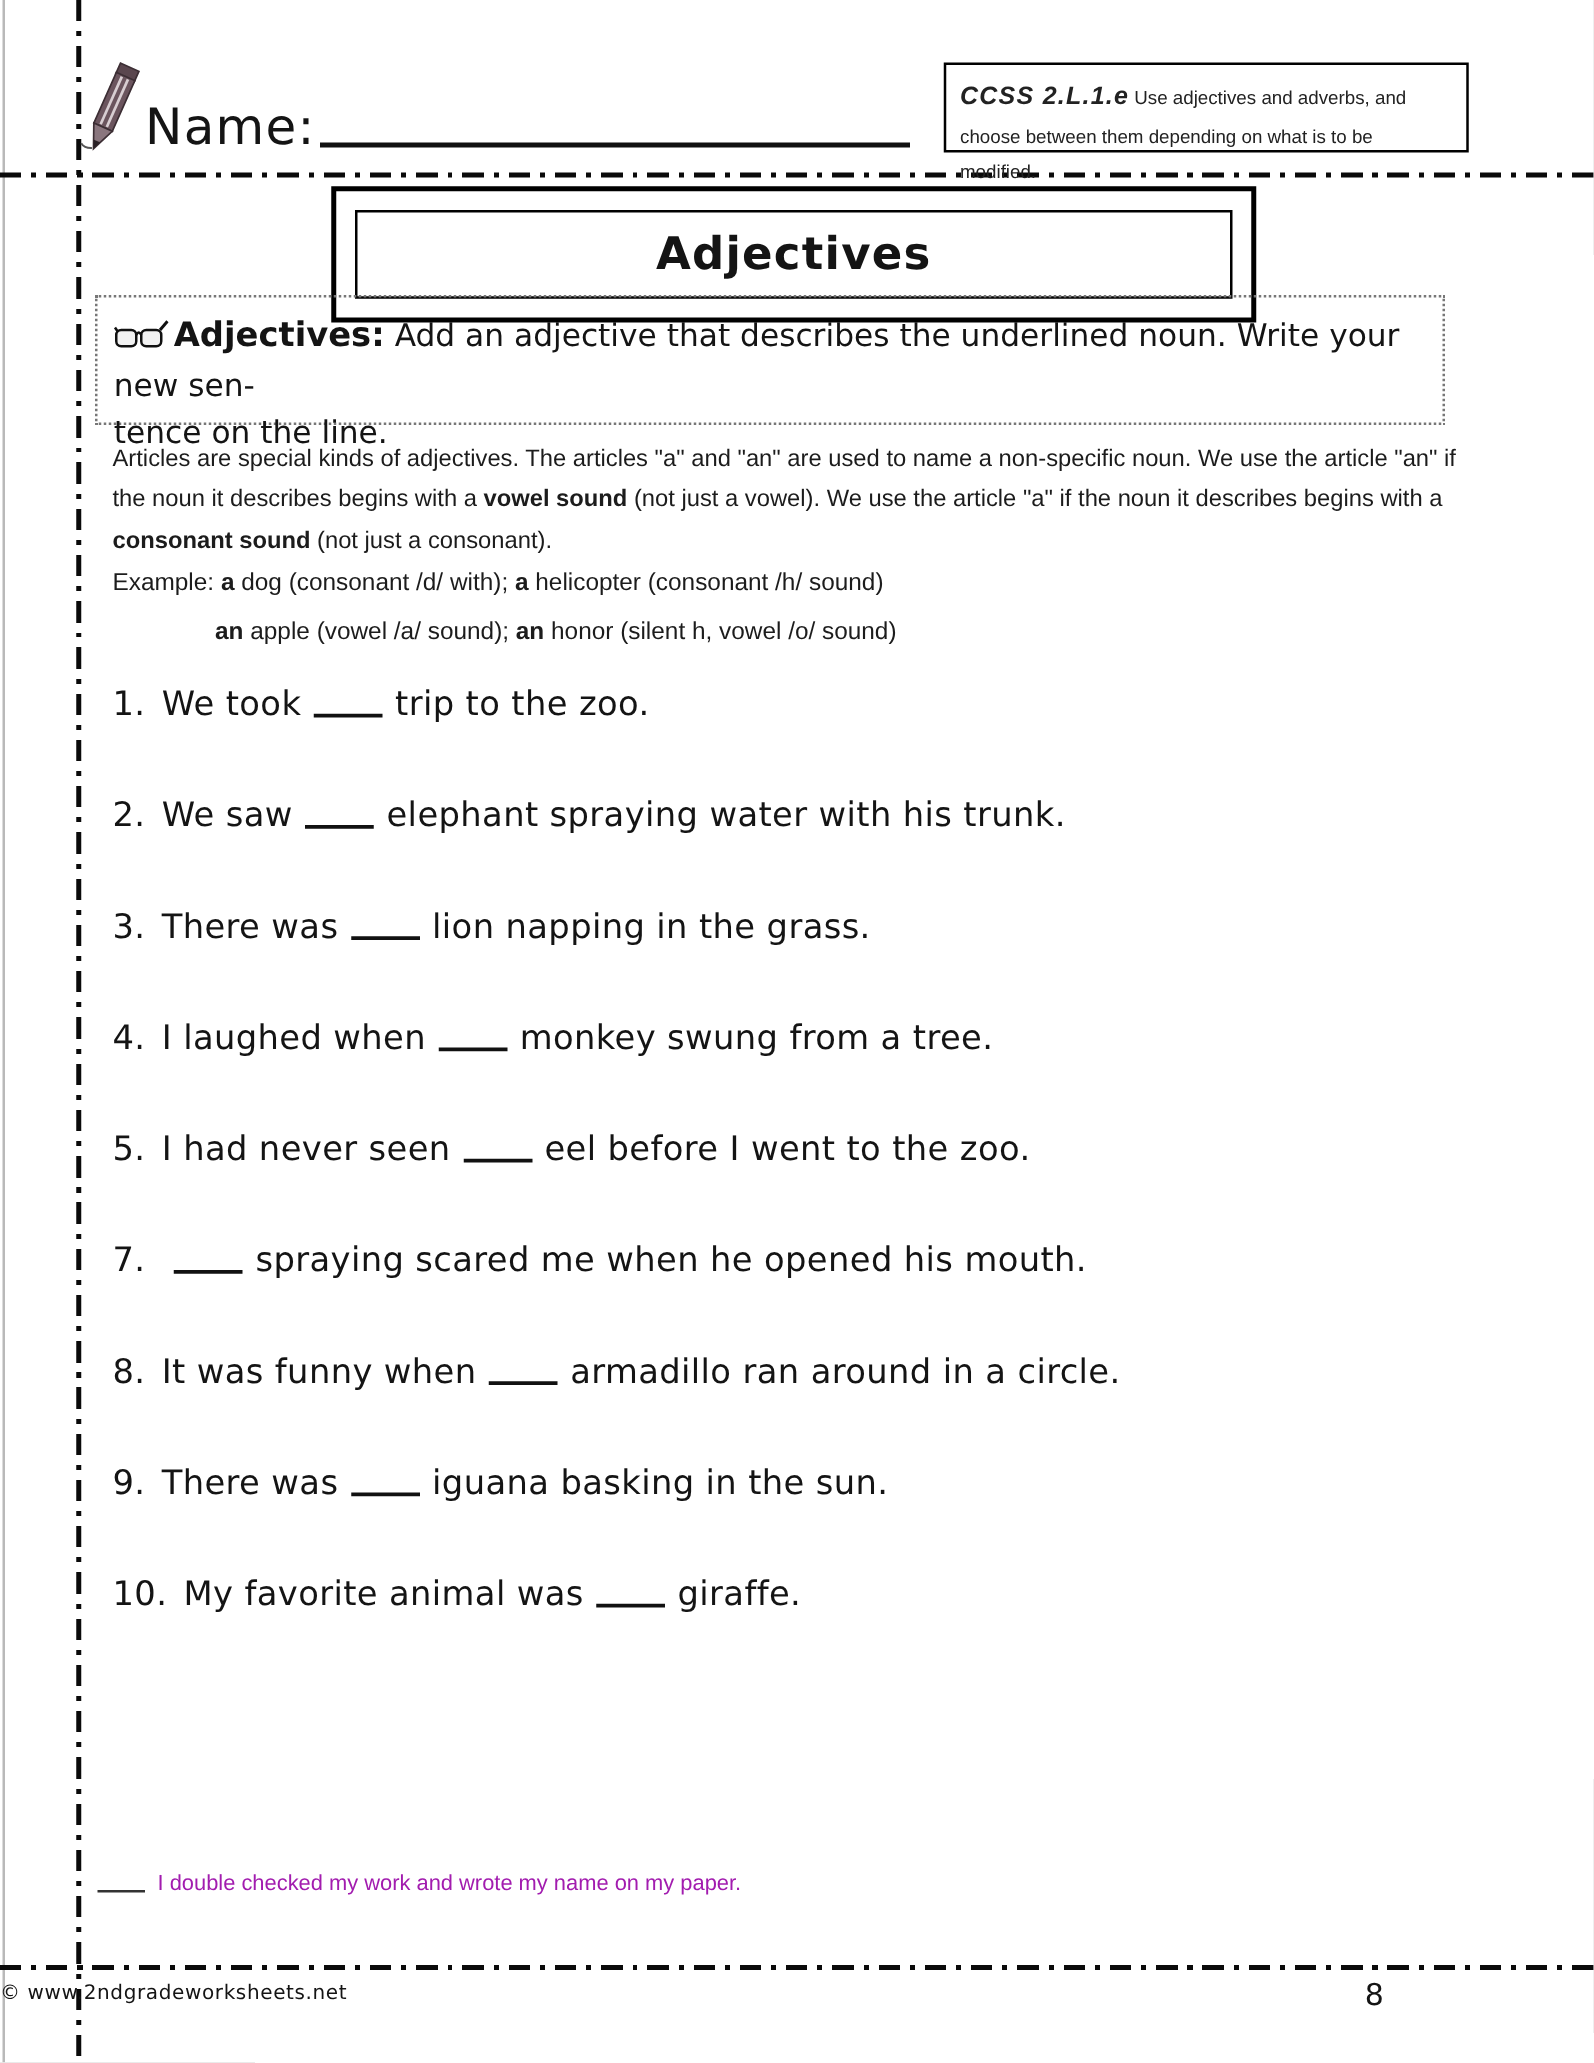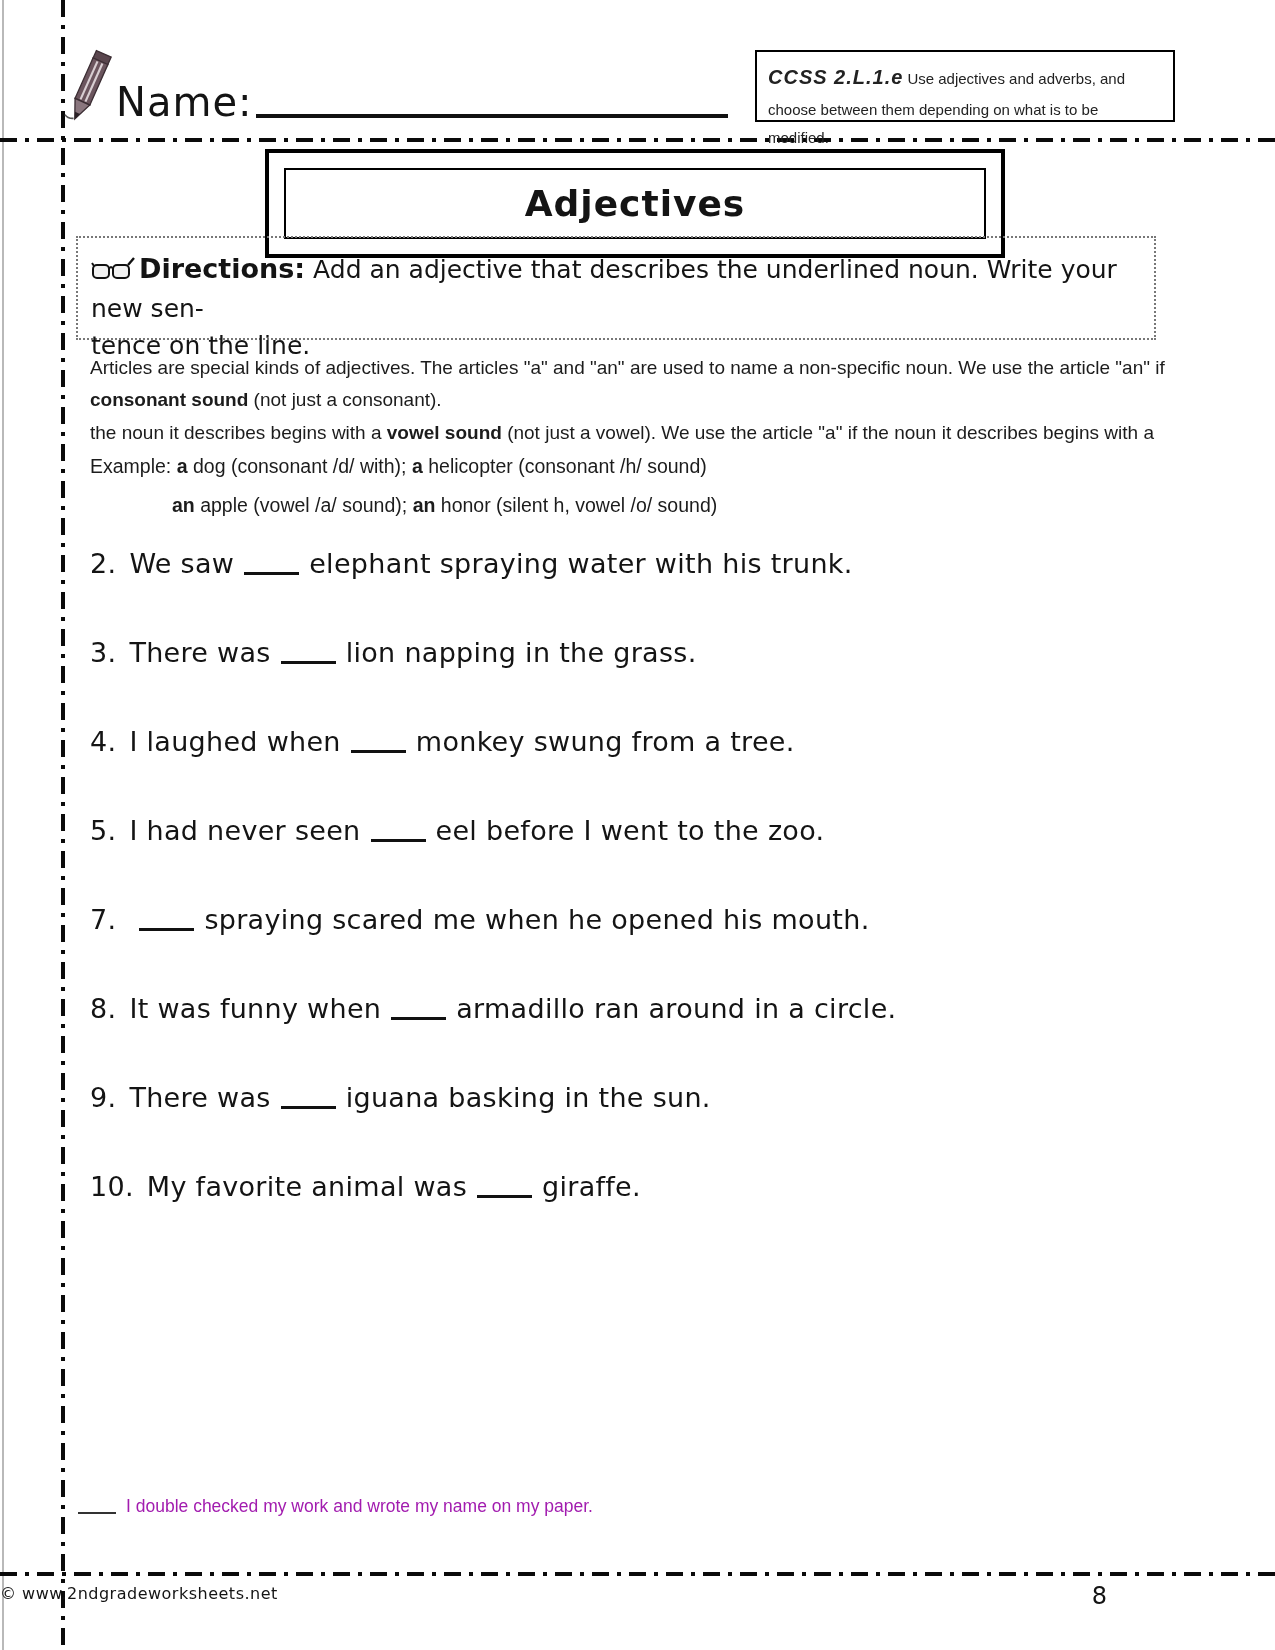--- a/index.html
+++ b/index.html
@@ -102,36 +102,39 @@
 
   <div class="directions-box">
     <span class="glasses-wrap">
       <svg viewBox="0 0 44 26" width="44" height="26">
         <rect x="2" y="9" width="16" height="13" rx="4" fill="#f2f2f2" stroke="#111" stroke-width="2"></rect>
         <rect x="22" y="9" width="16" height="13" rx="4" fill="#f2f2f2" stroke="#111" stroke-width="2"></rect>
         <path d="M18 13 Q20 9 22 13" fill="none" stroke="#111" stroke-width="2"></path>
         <path d="M37 9 L43 2" fill="none" stroke="#111" stroke-width="2.4"></path>
         <path d="M3 10 L1 7" fill="none" stroke="#111" stroke-width="2"></path>
       </svg>
-    </span><span class="directions-label">Directions:</span><span>Add an adjective that describes the underlined noun.  Write your new sen-</span><br>
+    </span><span class="directions-label">Adjectives:</span><span>Add an adjective that describes the underlined noun.  Write your new sen-</span><br>
     <span>tence on the line.</span>
   </div>
 
   <div class="articles-note">
     <div><span>Articles are special kinds of adjectives.  The articles "a" and "an" are used to name a non-specific noun.  We use the article "an" if</span></div>
+    <div><span>the noun it describes begins with a </span><b>vowel sound</b><span> (not just a vowel).  We use the article "a" if the noun it describes begins with a</span></div>
     <div><b>consonant sound</b><span> (not just a consonant).</span></div>
-    <div><span>the noun it describes begins with a </span><b>vowel sound</b><span> (not just a vowel).  We use the article "a" if the noun it describes begins with a</span></div>
   </div>
 
   <div class="example-block">
     <div class="example-l1"><span>Example: </span><b>a</b><span> dog (consonant /d/ with); </span><b>a</b><span> helicopter (consonant /h/ sound)</span></div>
     <div class="example-l2"><b>an</b><span> apple (vowel /a/ sound); </span><b>an</b><span> honor (silent h, vowel /o/ sound)</span></div>
   </div>
 
   <div class="sentence-list">
+    <div class="sentence">
+      <span class="num">1.</span><span>We took</span><span class="blank"></span><span>trip to the zoo.</span>
+    </div>
     <div class="sentence">
       <span class="num">2.</span><span>We saw</span><span class="blank"></span><span>elephant spraying water with his trunk.</span>
     </div>
     <div class="sentence">
       <span class="num">3.</span><span>There was</span><span class="blank"></span><span>lion napping in the grass.</span>
     </div>
     <div class="sentence">
       <span class="num">4.</span><span>I laughed when</span><span class="blank"></span><span>monkey swung from a tree.</span>
     </div>
     <div class="sentence">

